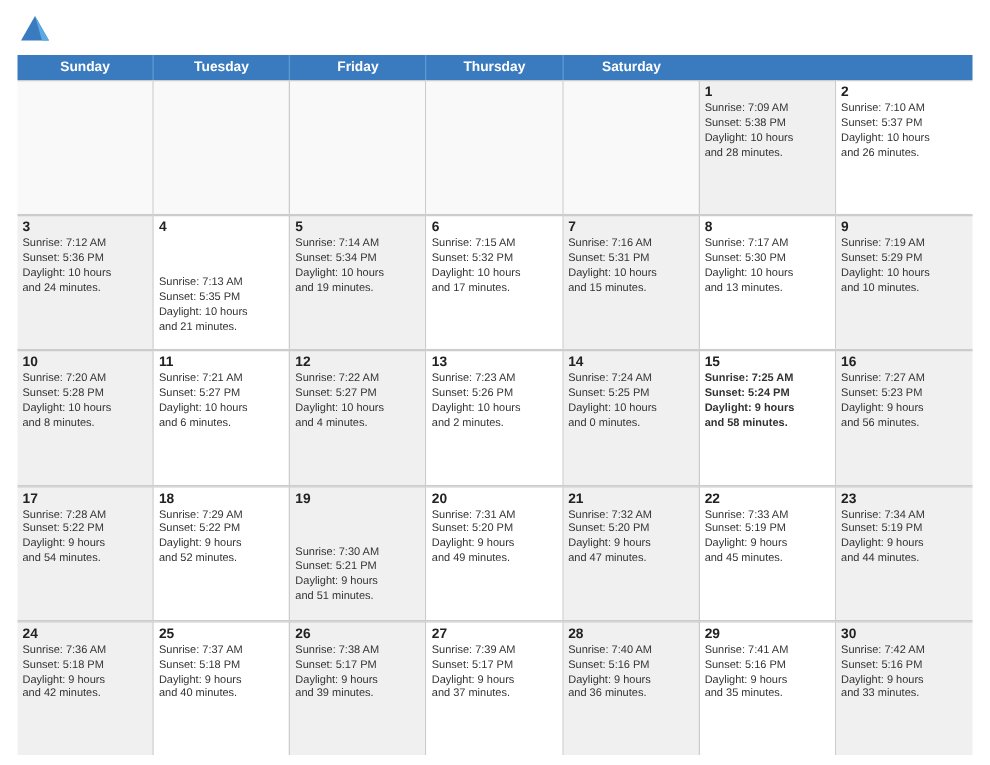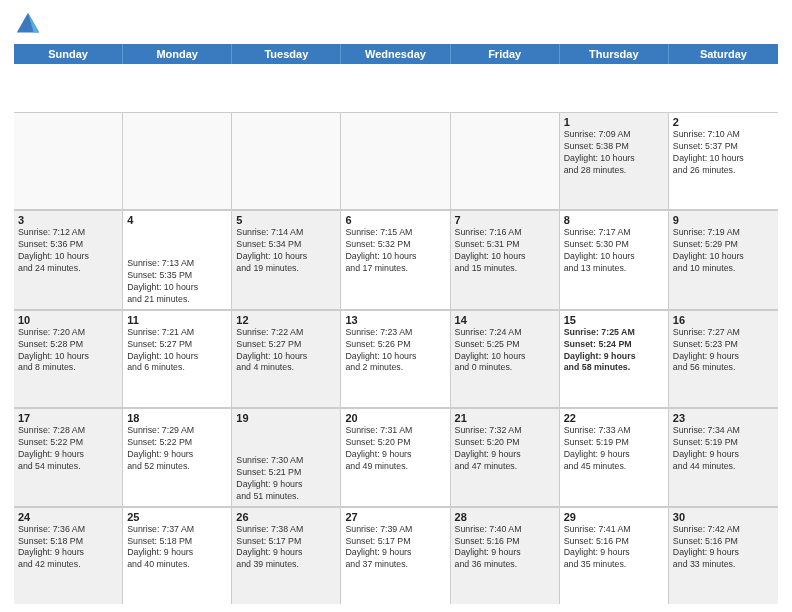--- a/index.html
+++ b/index.html
@@ -57,21 +57,20 @@
       line-height: 1.1;
     }
     .subtitle {
       font-size: 14px;
       color: #333;
     }
     .calendar {
       flex: 1;
       display: flex;
       flex-direction: column;
-      gap: 48px;
     }
     .cal-header {
       display: grid;
       grid-template-columns: repeat(7, 1fr);
       background: #3a7bbf;
     }
     .cal-header-cell {
       color: #fff;
       font-size: 11px;
       font-weight: bold;
@@ -136,23 +135,21 @@
     <div class="title-block">
       <div class="month-title"></div>
       <div class="subtitle"></div>
     </div>
   </div>
 
   <div class="calendar">
     <div class="cal-header">
 
     <div class="cal-header-cell">Sunday</div>
-        <div class="cal-header-cell">Monday</div>
         <div class="cal-header-cell">Tuesday</div>
-        <div class="cal-header-cell">Wednesday</div>
         <div class="cal-header-cell">Friday</div>
         <div class="cal-header-cell">Thursday</div>
         <div class="cal-header-cell">Saturday</div>
       </div>
     <div class="cal-body">
 
     <div class="cal-row">
           <div class="cal-cell empty"></div>
           <div class="cal-cell empty"></div>
           <div class="cal-cell empty"></div>

